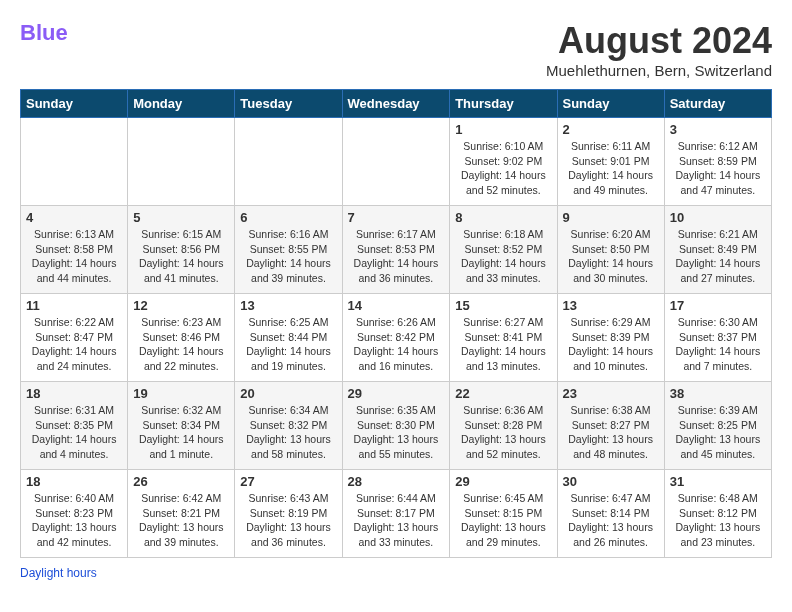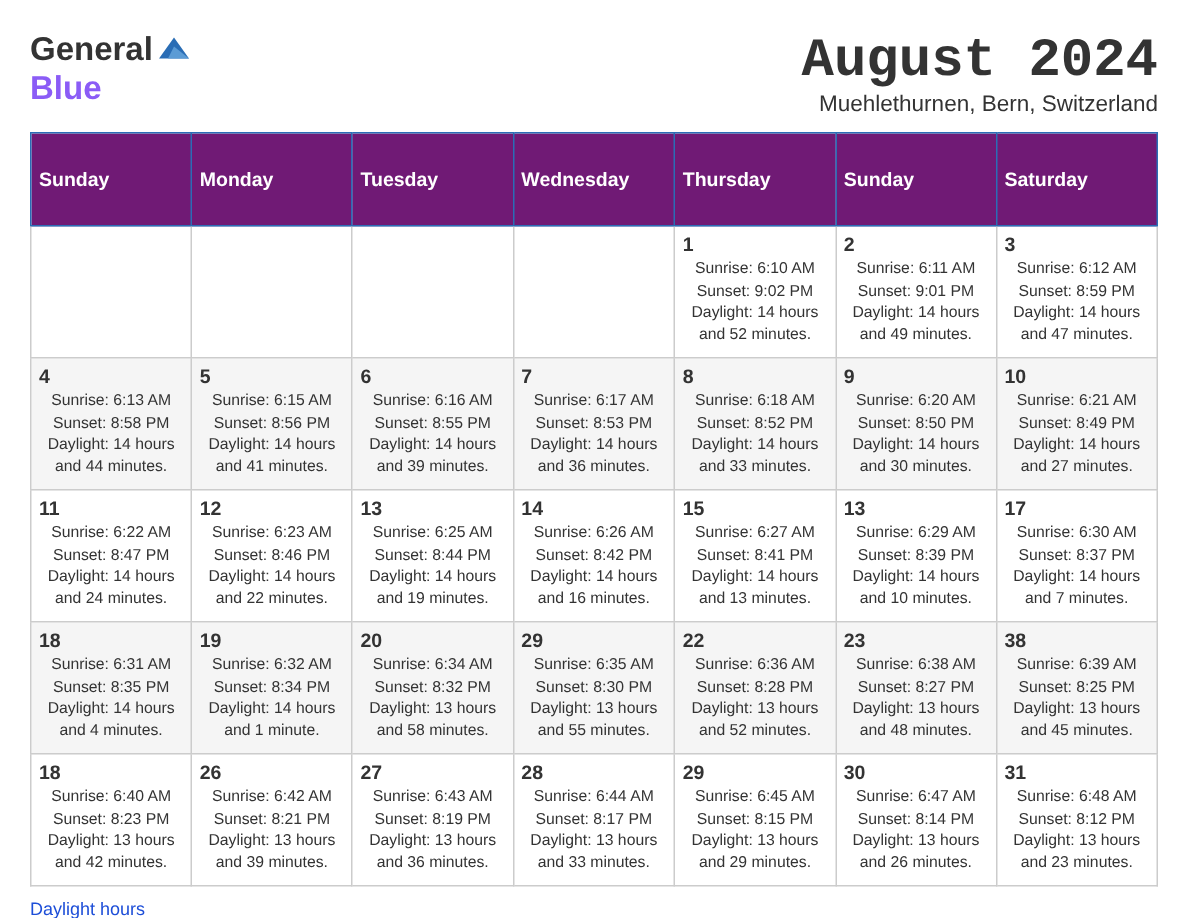--- a/index.html
+++ b/index.html
@@ -40,36 +40,35 @@
       height: 24px;
       margin-left: 2px;
     }
     .title-area {
       text-align: right;
     }
     .month-title {
       font-size: 36px;
       font-weight: bold;
       color: #333;
-      font-family: Liberation Mono, monospace;
     }
     .subtitle {
       font-size: 15px;
       color: #333;
     }
     .calendar-table {
       width: 100%;
       border-collapse: collapse;
       font-size: 11px;
     }
     .calendar-table th {
-      background-color: #701a75;
+      background-color: #0c4a6e;
       color: #fff;
       text-align: left;
-      padding: 23px 5px;
+      padding: 6px 5px;
       font-size: 13px;
       border: 1px solid #2a6db5;
     }
     .calendar-table td {
       border: 1px solid #ccc;
       vertical-align: top;
       padding: 4px 5px;
       height: 88px;
       width: 108px;
       background: #fff;
@@ -97,27 +96,20 @@
       margin-top: 8px;
       font-size: 12px;
       color: #1d4ed8;
     }
   </style>
 </head>
 <body>
 
 <div class="header-area">
   <div class="logo">
-    <div class="logo-text">
-      <span class="logo-general">General</span>
-      <svg class="logo-icon" viewBox="0 0 24 24">
-        <polygon points="2,18 12,4 22,18" fill="#2a6db5"></polygon>
-        <polygon points="8,18 12,10 22,18" fill="#5b9bd5"></polygon>
-      </svg>
-    </div>
     <span class="logo-blue">Blue</span>
   </div>
   <div class="title-area">
     <div class="month-title">August 2024</div>
     <div class="subtitle">Muehlethurnen, Bern, Switzerland</div>
   </div>
 </div>
 
 <table class="calendar-table">
   <thead>

